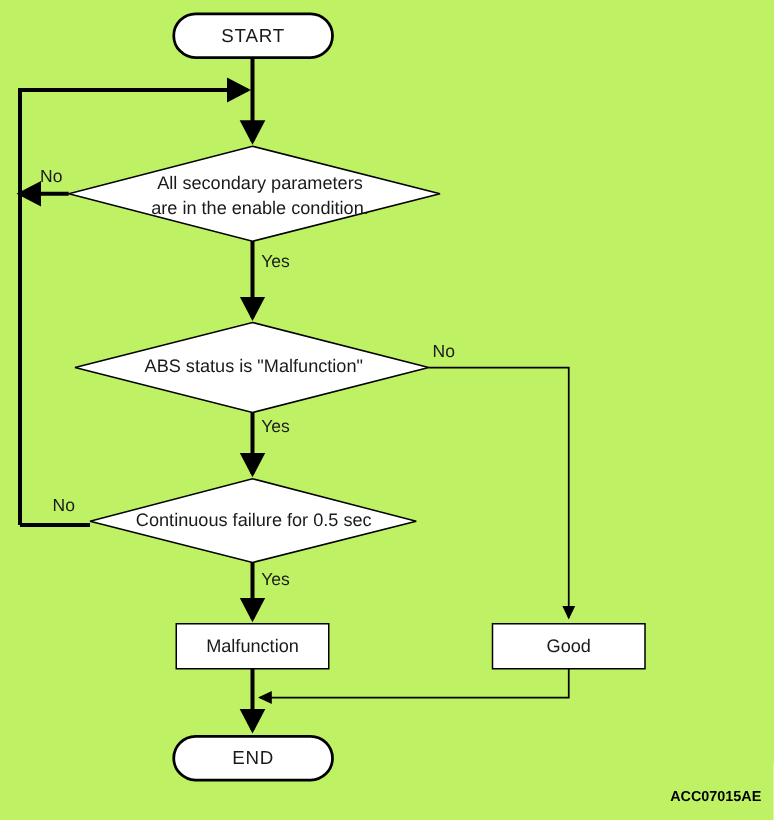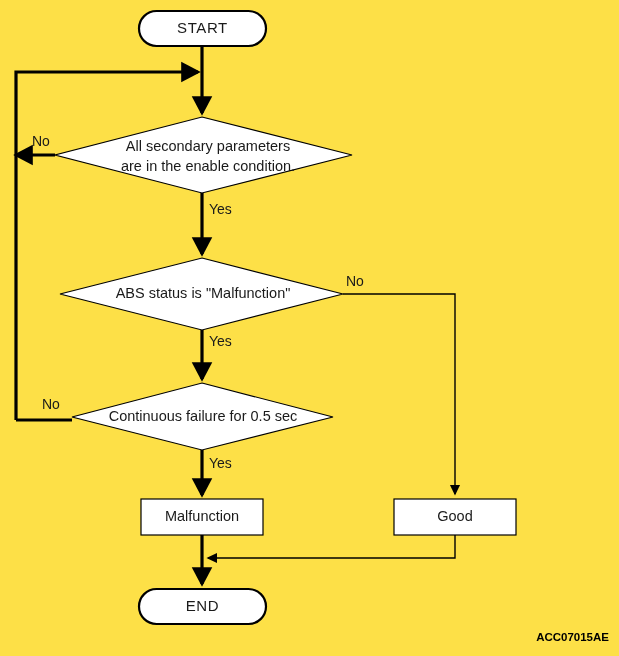--- a/index.html
+++ b/index.html
@@ -7,21 +7,21 @@
     padding: 0;
     background: #ffffff;
   }
   body {
     font-family: "Liberation Sans", sans-serif;
   }
   #page {
     position: relative;
     width: 619px;
     height: 656px;
-    background: #fde047;
+    background: #bef264;
     overflow: hidden;
   }
   svg#flowchart {
     display: block;
     width: 619px;
     height: 656px;
   }
   .shape-stroke {
     fill: #ffffff;
     stroke: #000000;

